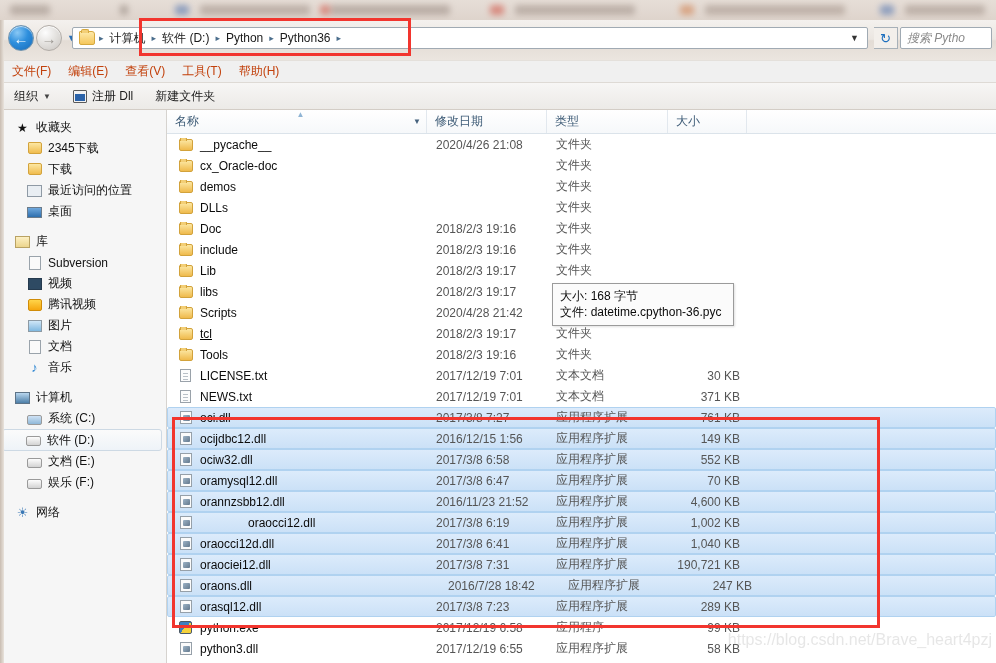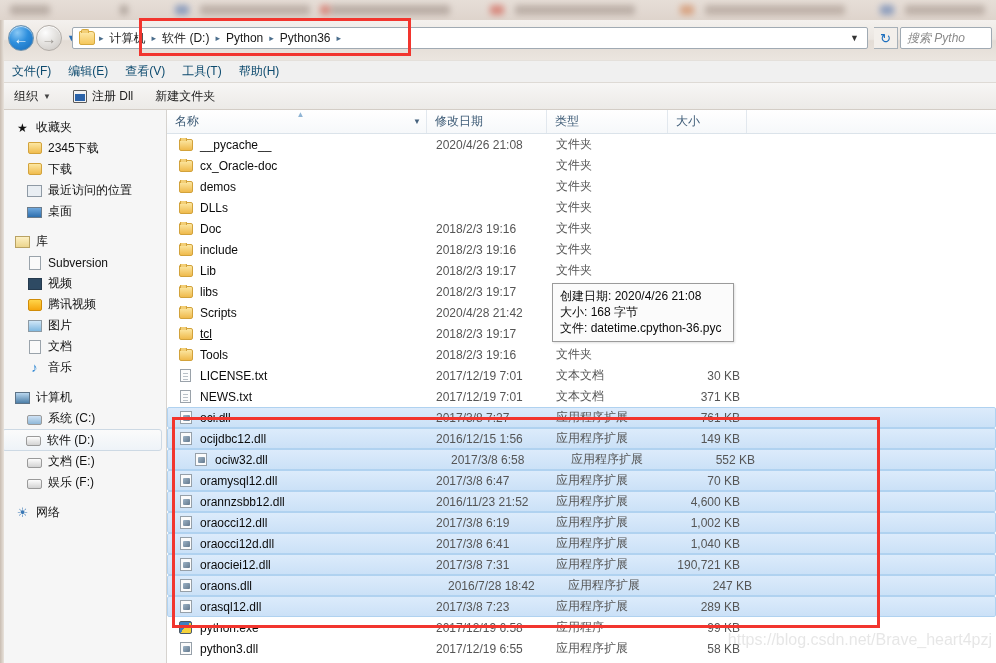--- a/index.html
+++ b/index.html
@@ -82,21 +82,21 @@
     background: #fff; border: 1px solid #a0aab3; border-radius: 2px;
     display: flex; align-items: center; padding-left: 6px;
     color: #8a8a8a; font-style: italic; font-size: 12px; overflow: hidden;
   }
 
   
   .menubar {
     height: 22px; background: #f0f0f0; display: flex; align-items: center;
     padding-left: 12px; gap: 17px; border-top: 1px solid #e4e0db;
   }
-  .menubar span { font-size: 12px; color: #0c4a6e; cursor: default; }
+  .menubar span { font-size: 12px; color: #c2410c; cursor: default; }
 
   
   .cmdbar {
     height: 28px;
     background: linear-gradient(to bottom, #f7f6f5, #eceae7);
     border-top: 1px solid #dedad5; border-bottom: 1px solid #d3cdc6;
     display: flex; align-items: center; padding-left: 14px; gap: 22px;
   }
   .cmdbar .item { display: flex; align-items: center; gap: 5px; font-size: 12px; color: #1b1b1b; }
   .cmdbar .caret { font-size: 8px; color: #444; }
@@ -610,21 +610,21 @@
                 <span class="icn">
                   <i class="ic-dll"></i>
                 </span>
                 <span class="nm">ocijdbc12.dll</span>
               </div>
               <div class="c-date" style="width: 120px;">2016/12/15 1:56</div>
               <div class="c-type" style="width: 121px;">应用程序扩展</div>
               <div class="c-size" style="width: 79px;">149 KB</div>
             </div>
             <div class="row sel">
-              <div class="c-name" style="width: 260px; margin-left: 15px;">
+              <div class="c-name" style="width: 260px;">
                 <span class="icn">
                   <i class="ic-dll"></i>
                 </span>
                 <span class="nm">ociw32.dll</span>
               </div>
               <div class="c-date" style="width: 120px;">2017/3/8 6:58</div>
               <div class="c-type" style="width: 121px;">应用程序扩展</div>
               <div class="c-size" style="width: 79px;">552 KB</div>
             </div>
             <div class="row sel">
@@ -643,21 +643,21 @@
                 <span class="icn">
                   <i class="ic-dll"></i>
                 </span>
                 <span class="nm">orannzsbb12.dll</span>
               </div>
               <div class="c-date" style="width: 120px;">2016/11/23 21:52</div>
               <div class="c-type" style="width: 121px;">应用程序扩展</div>
               <div class="c-size" style="width: 79px;">4,600 KB</div>
             </div>
             <div class="row sel">
-              <div class="c-name" style="width: 260px;">
+              <div class="c-name" style="width: 260px; gap: 48px;">
                 <span class="icn">
                   <i class="ic-dll"></i>
                 </span>
                 <span class="nm">oraocci12.dll</span>
               </div>
               <div class="c-date" style="width: 120px;">2017/3/8 6:19</div>
               <div class="c-type" style="width: 121px;">应用程序扩展</div>
               <div class="c-size" style="width: 79px;">1,002 KB</div>
             </div>
             <div class="row sel">
@@ -722,21 +722,20 @@
                 </span>
                 <span class="nm">python3.dll</span>
               </div>
               <div class="c-date" style="width: 120px;">2017/12/19 6:55</div>
               <div class="c-type" style="width: 121px;">应用程序扩展</div>
               <div class="c-size" style="width: 79px;">58 KB</div>
             </div>
           </div>
 
         <div class="tooltip">
-          <div>创建日期: 2020/4/26 21:08</div>
           <div>大小: 168 字节</div>
           <div>文件: datetime.cpython-36.pyc</div>
         </div>
       </div>
     </div>
   </div>
 
   <div class="leftedge"></div>
 
   <div class="redbox" id="redbox-breadcrumb"></div>

